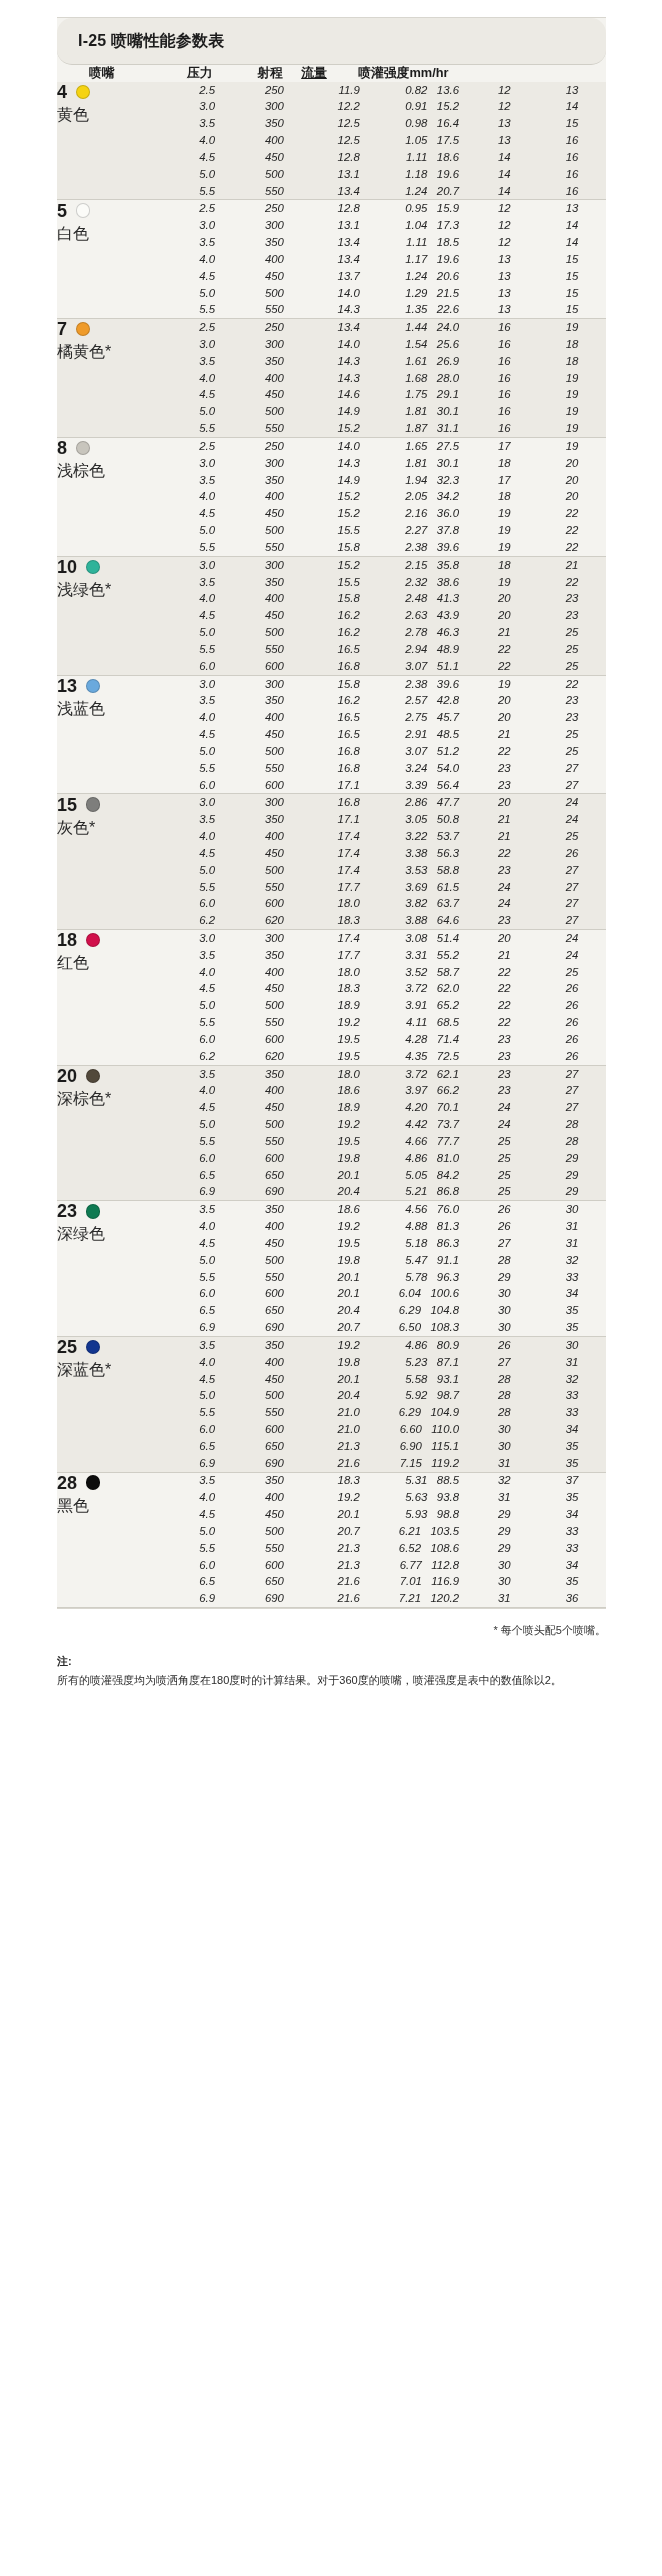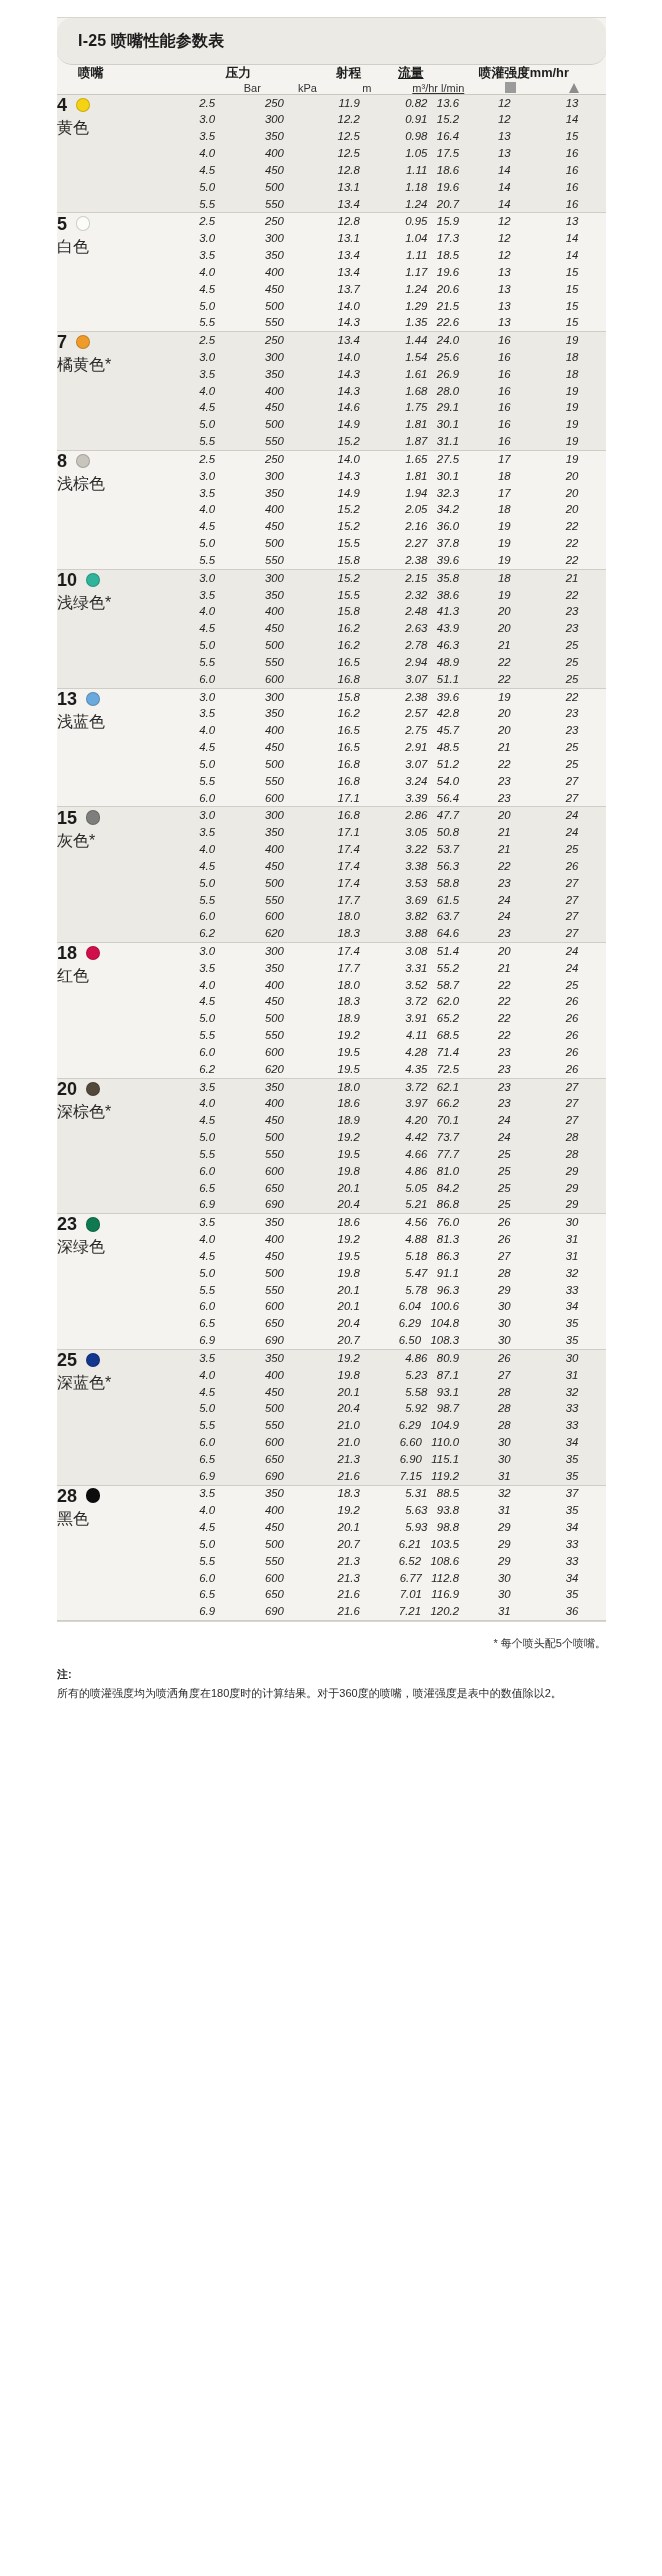--- a/index.html
+++ b/index.html
@@ -53,21 +53,21 @@
   
   .hdr-main td {
     padding: 8.5px 0 1.9px 0;
     font-size: 12.8px;
     font-weight: bold;
     color: #1c1c1c;
     text-align: left;
   }
   .hdr-main td.nozzle-h {
     text-align: left;
-    padding-left: 21px;
+    padding-left: 32px;
   }
   .hdr-sub td {
     padding: 0.9px 0 6.6px 0;
     font-size: 11px;
     color: #333;
     text-align: center;
     border-bottom: 0.9px solid #c9c7bf;
   }
   .hdr-sub td.nozzle-h { border-bottom: 0.9px solid #c9c7bf; }
 
@@ -182,29 +182,20 @@
     </div>
 
     <table class="params">
       <tbody>
           <tr class="hdr-main">
         <td class="col-nozzle nozzle-h">喷嘴</td>
         <td colspan="2">压力</td>
         <td class="col-m">射程</td>
         <td class="col-flow">流量</td>
         <td colspan="2">喷灌强度mm/hr</td>
-      </tr>
-      <tr class="hdr-sub">
-        <td class="col-nozzle nozzle-h"></td>
-        <td class="col-bar">Bar</td>
-        <td class="col-kpa">kPa</td>
-        <td class="col-m">m</td>
-        <td class="col-flow">m³/hr  l/min</td>
-        <td class="col-sq"><span class="sq-icon"></span></td>
-        <td class="col-tri"><span class="tri-icon"></span></td>
       </tr>
     </tbody>
       </table>
 
     <div id="groups">
         <div class="grp alt">
           <div class="rowwrap">
             <table class="grp-table">
               <tbody>
                 <tr>

